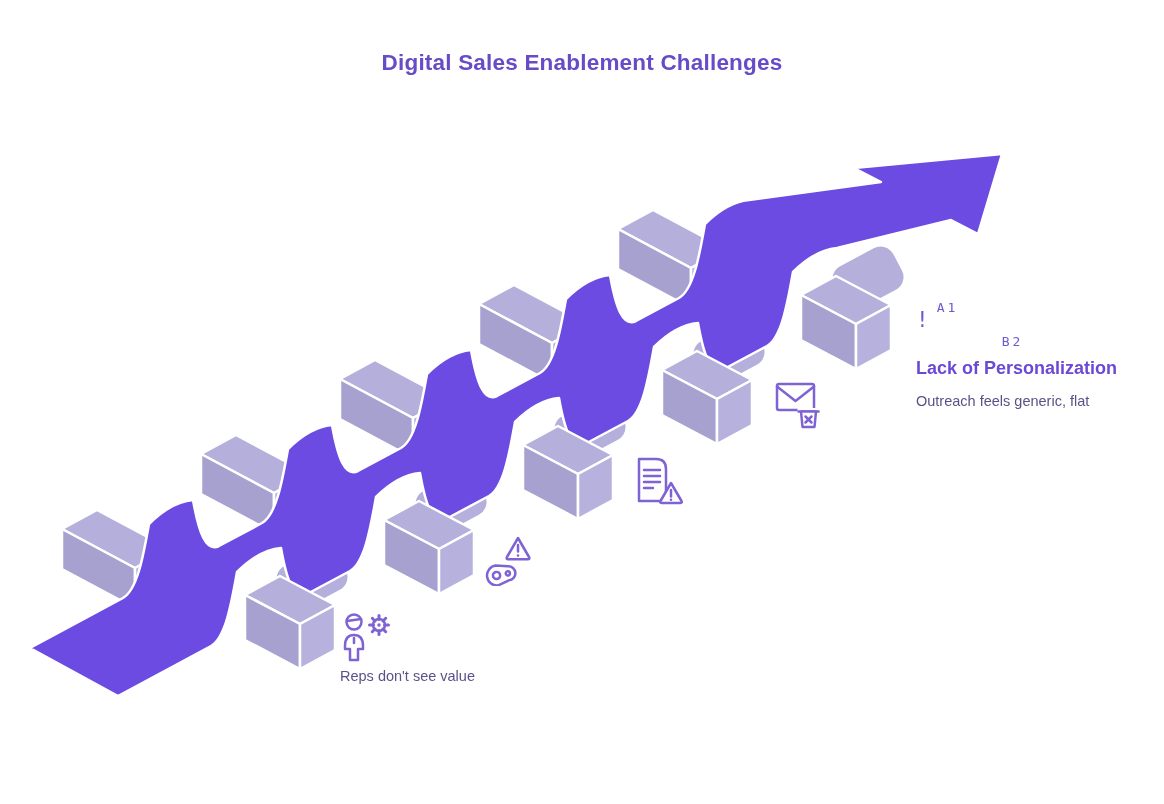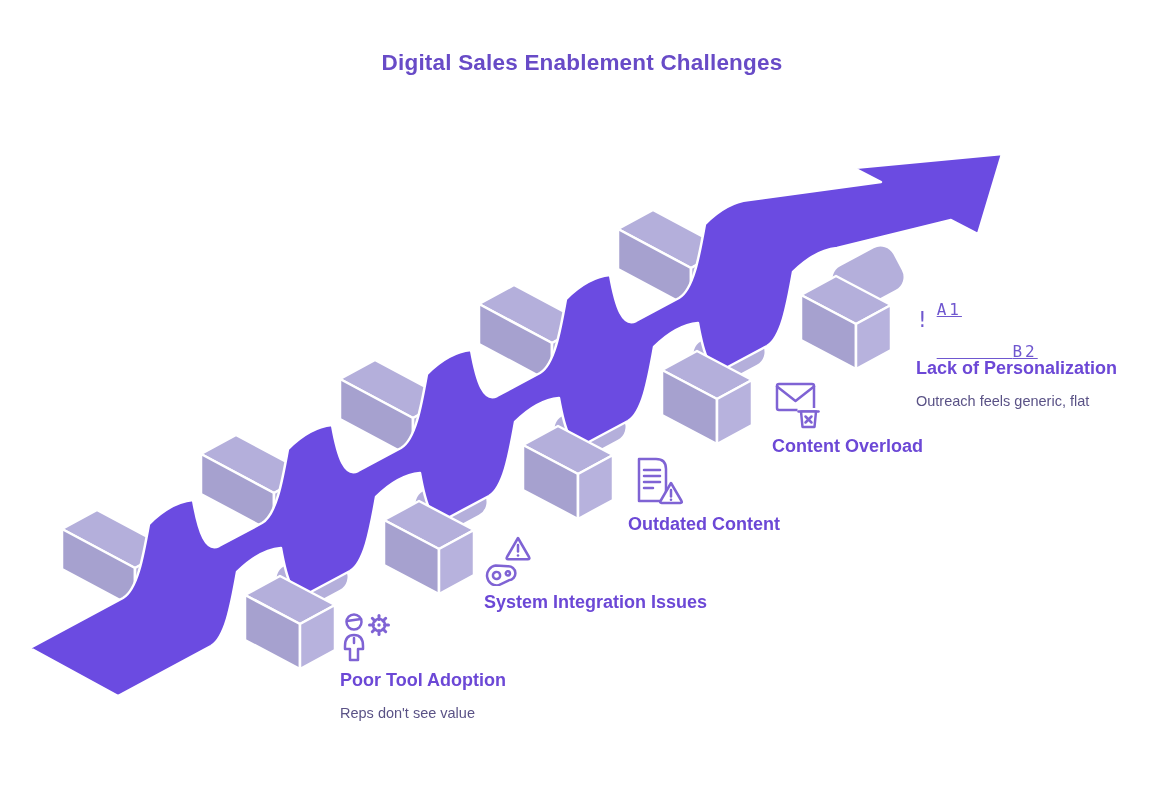--- a/index.html
+++ b/index.html
@@ -18,21 +18,21 @@
   .label h3{
     margin:0 0 13px 0;font-size:18px;line-height:24px;font-weight:700;color:#6c48d6;
   }
   .label p{
     margin:0;font-size:14.5px;line-height:17px;color:#5a5286;
   }
   .icon-svg{stroke:#7f63d4;fill:none;stroke-width:2.5;stroke-linecap:round;stroke-linejoin:round;}
   .ab-icon{display:flex;align-items:flex-start;gap:8px;height:52px;
     font-family:"DejaVu Sans Mono", monospace;color:#6f57cf;}
   .ab-icon .mark{font-size:21px;line-height:1.1;padding-top:9px;}
-  .ab-icon .lines{font-size:16px;line-height:1.3;letter-spacing:3px;white-space:pre;text-decoration:underline;}
+  .ab-icon .lines{font-size:13px;line-height:1.3;letter-spacing:3px;white-space:pre;}
 </style>
 </head>
 <body>
 
 <svg class="scene" width="1164" height="804" viewBox="0 0 1164 804">
   <defs>
     <g id="back-post" stroke="#ffffff" stroke-width="2.5" stroke-linejoin="round">
       <polygon points="62,529 97,510 170,549 135,568" fill="#b4afdb"></polygon>
       <polygon points="62,529 135,568 135,608 62,569" fill="#a6a1cf"></polygon>
       <polygon points="135,568 170,549 170,589 135,608" fill="#b7b2dd"></polygon>
@@ -99,69 +99,65 @@
           <line x1="41" y1="17" x2="43.7" y2="19.7"></line>
         <line x1="37" y1="18.5" x2="37" y2="22.5"></line>
           <line x1="33" y1="17" x2="30.3" y2="19.7"></line>
         <line x1="31.5" y1="13" x2="27.5" y2="13"></line>
           <line x1="33" y1="9" x2="30.3" y2="6.3"></line>
         <line x1="37" y1="7.5" x2="37" y2="3.5"></line>
           <line x1="41" y1="9" x2="43.7" y2="6.3"></line>
       </g>
     </svg>
   </div>
-  <h3>Poor Tool Adoption</h3>
   <p>Reps don't see value</p>
 </div>
 
 <div class="label" style="left:484px;top:534px;">
   <div class="icon-box">
     <svg class="icon-svg" width="56" height="52" viewBox="0 0 52 52">
       <path d="M32 4 L43 23 Q44.2 25.2 41.8 25.2 L22.2 25.2 Q19.8 25.2 21 23 Z"></path>
       <line x1="32" y1="11" x2="32" y2="17.5"></line>
       <circle cx="32" cy="21.5" r="1.3" fill="#7f63d4" stroke="none"></circle>
       <g transform="translate(14,41) rotate(-8)">
         <path d="M -13 0 A 10 10 0 0 1 -3 -10 L 9 -7.5 A 7 7 0 0 1 8 6.5 L -3 10 A 10 10 0 0 1 -13 0 Z"></path>
         <circle cx="-3.5" cy="0" r="3.6"></circle>
         <circle cx="8" cy="-0.5" r="2.1"></circle>
       </g>
     </svg>
   </div>
-  <h3>System Integration Issues</h3>
 </div>
 
 <div class="label" style="left:628px;top:456px;">
   <div class="icon-box">
     <svg class="icon-svg" width="58" height="52" viewBox="0 0 56 52">
       <path d="M10 3 H27 Q37 3 37 13 V45 H10 Z" fill="#ffffff"></path>
       <line x1="15" y1="14" x2="31" y2="14"></line>
       <line x1="15" y1="20" x2="31" y2="20"></line>
       <line x1="15" y1="26" x2="31" y2="26"></line>
       <line x1="15" y1="32" x2="24" y2="32"></line>
       <path d="M42 27 L52.5 45 Q53.6 47 51.4 47 L32.6 47 Q30.4 47 31.5 45 Z" fill="#ffffff"></path>
       <line x1="42" y1="34" x2="42" y2="40.5"></line>
       <circle cx="42" cy="43.8" r="1.3" fill="#7f63d4" stroke="none"></circle>
     </svg>
   </div>
-  <h3>Outdated Content</h3>
 </div>
 
 <div class="label" style="left:772px;top:378px;">
   <div class="icon-box">
     <svg class="icon-svg" width="56" height="52" viewBox="0 0 52 52">
       <rect x="3" y="6" width="37" height="26" rx="2" fill="#ffffff"></rect>
       <path d="M3 8.5 L21.5 23 L40 8.5"></path>
       <rect x="23.5" y="30" width="23" height="21" fill="#ffffff" stroke="none"></rect>
       <line x1="24.5" y1="33.5" x2="44.5" y2="33.5"></line>
       <path d="M27 33.5 H42 L40.5 49 H28.5 Z" fill="#ffffff"></path>
       <line x1="31.5" y1="38.5" x2="37.5" y2="44.5"></line>
       <line x1="37.5" y1="38.5" x2="31.5" y2="44.5"></line>
     </svg>
   </div>
-  <h3>Content Overload</h3>
 </div>
 
 <div class="label" style="left:916px;top:300px;">
   <div class="icon-box">
     <div class="ab-icon">
       <span class="mark">!</span>
       <span class="lines"><span>A1</span><br>
       <span>B2</span></span>
     </div>
   </div>

